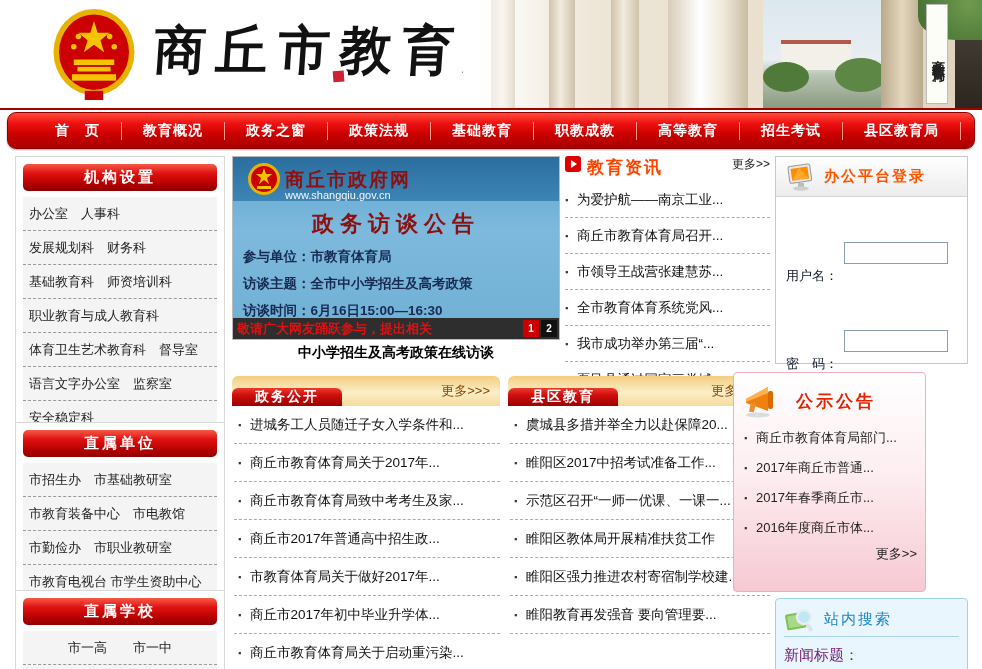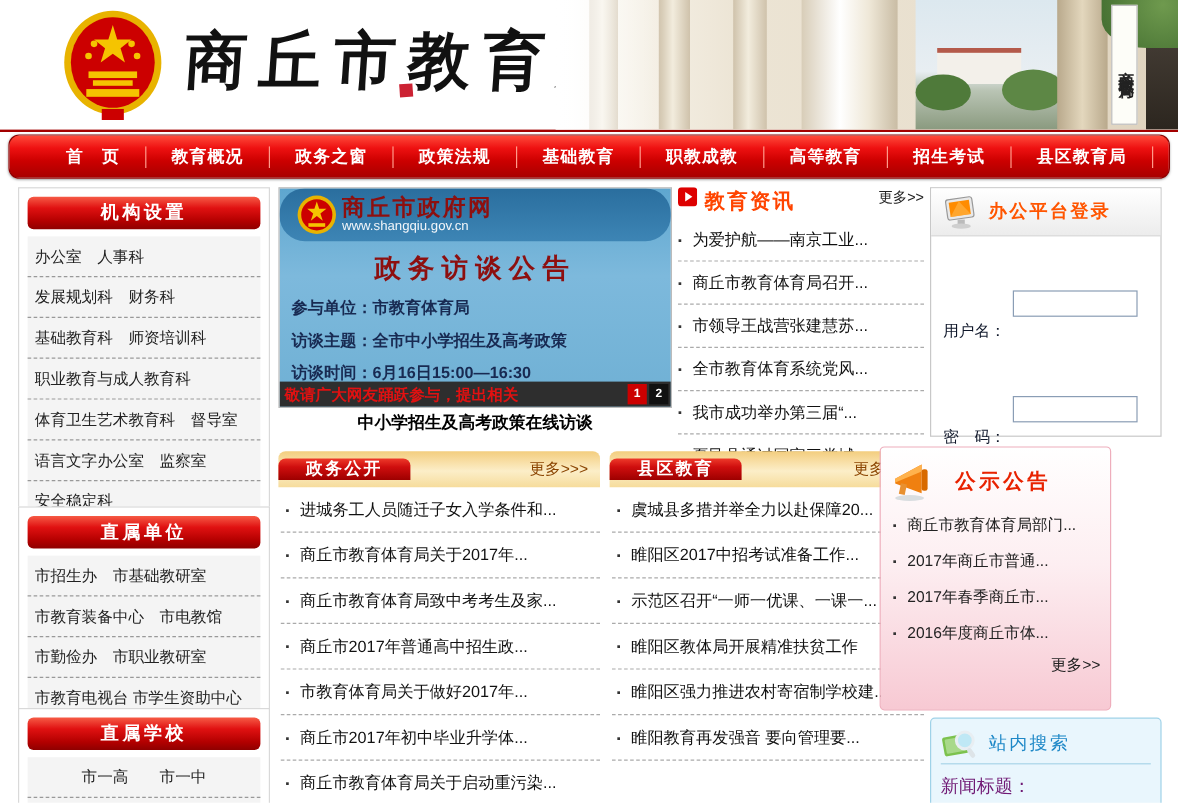--- a/index.html
+++ b/index.html
@@ -54,21 +54,21 @@
   .side-list { margin-top:6px; background:#f4f4f4; }
   .side-item { padding:8px 6px 7px 6px; font-size:13px; color:#222; border-bottom:1px dashed #999; cursor:pointer; white-space:nowrap; }
   #box-org { top:156px; }
   #box-units { top:422px; }
   #box-schools { top:590px; height:100px; }
   #box-schools .side-item { text-align:center; }
 
   
   #banner { position:absolute; left:232px; top:156px; width:328px; height:184px; border:1px solid #bbb;
     background:linear-gradient(180deg,#5ea6cf,#7db9dc 40%,#6fb0d4); cursor:pointer; overflow:hidden; }
-  #banner-topbar { height:44px; background:linear-gradient(180deg,#2a6e9e,#3d85b5); display:flex; align-items:center; padding:0 16px 0 52px; position:relative;border-radius:21px; }
+  #banner-topbar { height:44px; background:linear-gradient(180deg,#2a6e9e,#3d85b5); display:flex; align-items:flex-end; padding:0 16px 0 52px; position:relative; }
   #banner-emblem { position:absolute; left:14px; top:5px; width:34px; height:34px; }
   #banner-govname { font-size:19px; font-weight:bold; color:#8d0f0f; letter-spacing:2px; line-height:1; }
   #banner-govurl { font-size:11px; color:#f2f6fa; }
   #banner-title { text-align:center; font-size:22px; font-weight:bold; color:#8d0f0f; letter-spacing:6px; margin-top:8px; }
   .banner-line { font-size:13.5px; font-weight:bold; color:#182a52; padding:0 10px; margin-top:9px; white-space:nowrap; }
   #banner-ticker { position:absolute; left:0; bottom:0; width:100%; height:21px; background:#2e2e2e;
     display:flex; align-items:center; }
   #ticker-text { flex:1; color:#e01111; font-size:13px; font-weight:bold; white-space:nowrap; overflow:hidden; padding-left:4px; }
   .pg { width:16px; height:17px; color:#fff; font-size:10px; font-weight:bold; display:flex; align-items:center; justify-content:center; margin-right:2px; cursor:pointer; }
   .pg-active { background:#cc0000; }
@@ -84,21 +84,21 @@
   .news-item { position:relative; padding:9px 0 8px 12px; font-size:13.5px; color:#111;
     border-bottom:1px dashed #aaa; white-space:nowrap; overflow:hidden; cursor:pointer; }
   .news-item::before, .panel-item::before, .notice-item::before { content:"▪"; position:absolute; left:0; top:50%;
     transform:translateY(-50%); font-size:9px; color:#333; }
 
   
   .panel { position:absolute; top:376px; }
   #panel-gov { left:232px; width:268px; }
   #panel-county { left:508px; width:262px; }
   .panel-headbar { height:30px; background:linear-gradient(180deg,#f3cd7e,#fceec8 55%,#f6dc9c); border-radius:6px 6px 0 0;
-    display:flex; align-items:center; }
+    display:flex; align-items:flex-end; }
   .panel-tab { width:110px; border-radius:6px 6px 0 0;
     background:linear-gradient(180deg,#ee3a2a 0%,#cf0e0e 40%,#9d0000 100%);
     color:#fff; font-size:14px; font-weight:bold; letter-spacing:2px;
     display:flex; align-items:center; justify-content:center; cursor:pointer; }
   .panel-more { margin-left:auto; align-self:center; padding-right:10px; font-size:13px; color:#8a4400; cursor:pointer; }
   .panel-item { position:relative; margin-left:2px; padding:10px 0 9px 16px; font-size:13.5px; color:#111;
     border-bottom:1px dashed #aaa; white-space:nowrap; overflow:hidden; cursor:pointer; }
   .panel-item::before { left:4px; }
 
   

